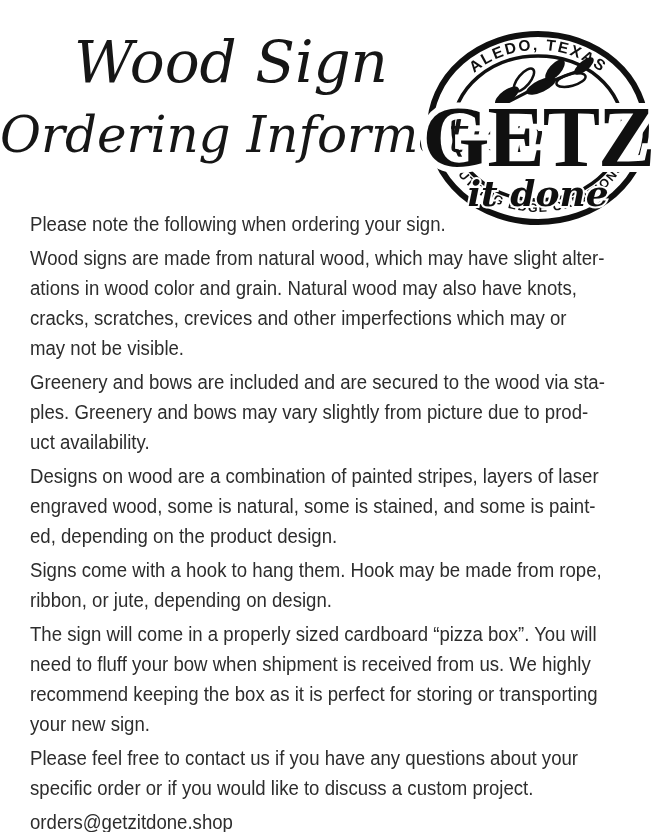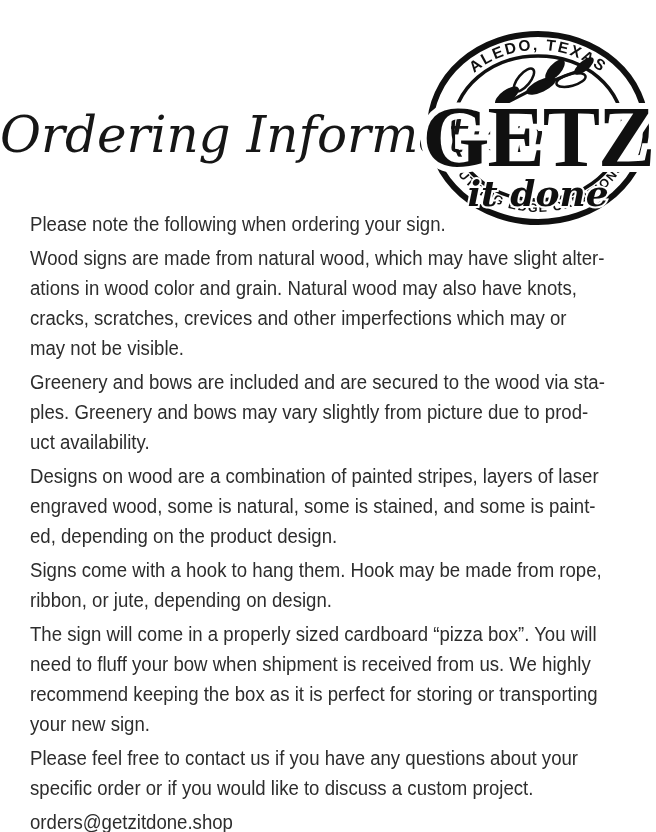--- a/index.html
+++ b/index.html
@@ -38,20 +38,21 @@
     white-space:pre;
     transform:scaleX(0.93); transform-origin:0 0;
   }
   .email { margin-top:0; }
 </style>
 </head>
 <body>
 
 <div class="canvas">
 
+  <div class="title-line one">Wood Sign</div>
   <div class="title-line two">Ordering Information</div>
 
   <svg class="logo" viewBox="0 0 236 218" aria-hidden="true">
     <defs>
       <path id="arcTop" d="M 27,116 A 90,78 0 0 1 207,116" fill="none"></path>
       <path id="arcBot" d="M 21,116 A 96,84 0 0 0 213,116" fill="none"></path>
     </defs>
 
     <ellipse cx="117" cy="116" rx="108" ry="94" fill="none" stroke="#101010" stroke-width="6"></ellipse>
     <ellipse cx="117" cy="116" rx="85" ry="72" fill="none" stroke="#101010" stroke-width="3.5"></ellipse>

